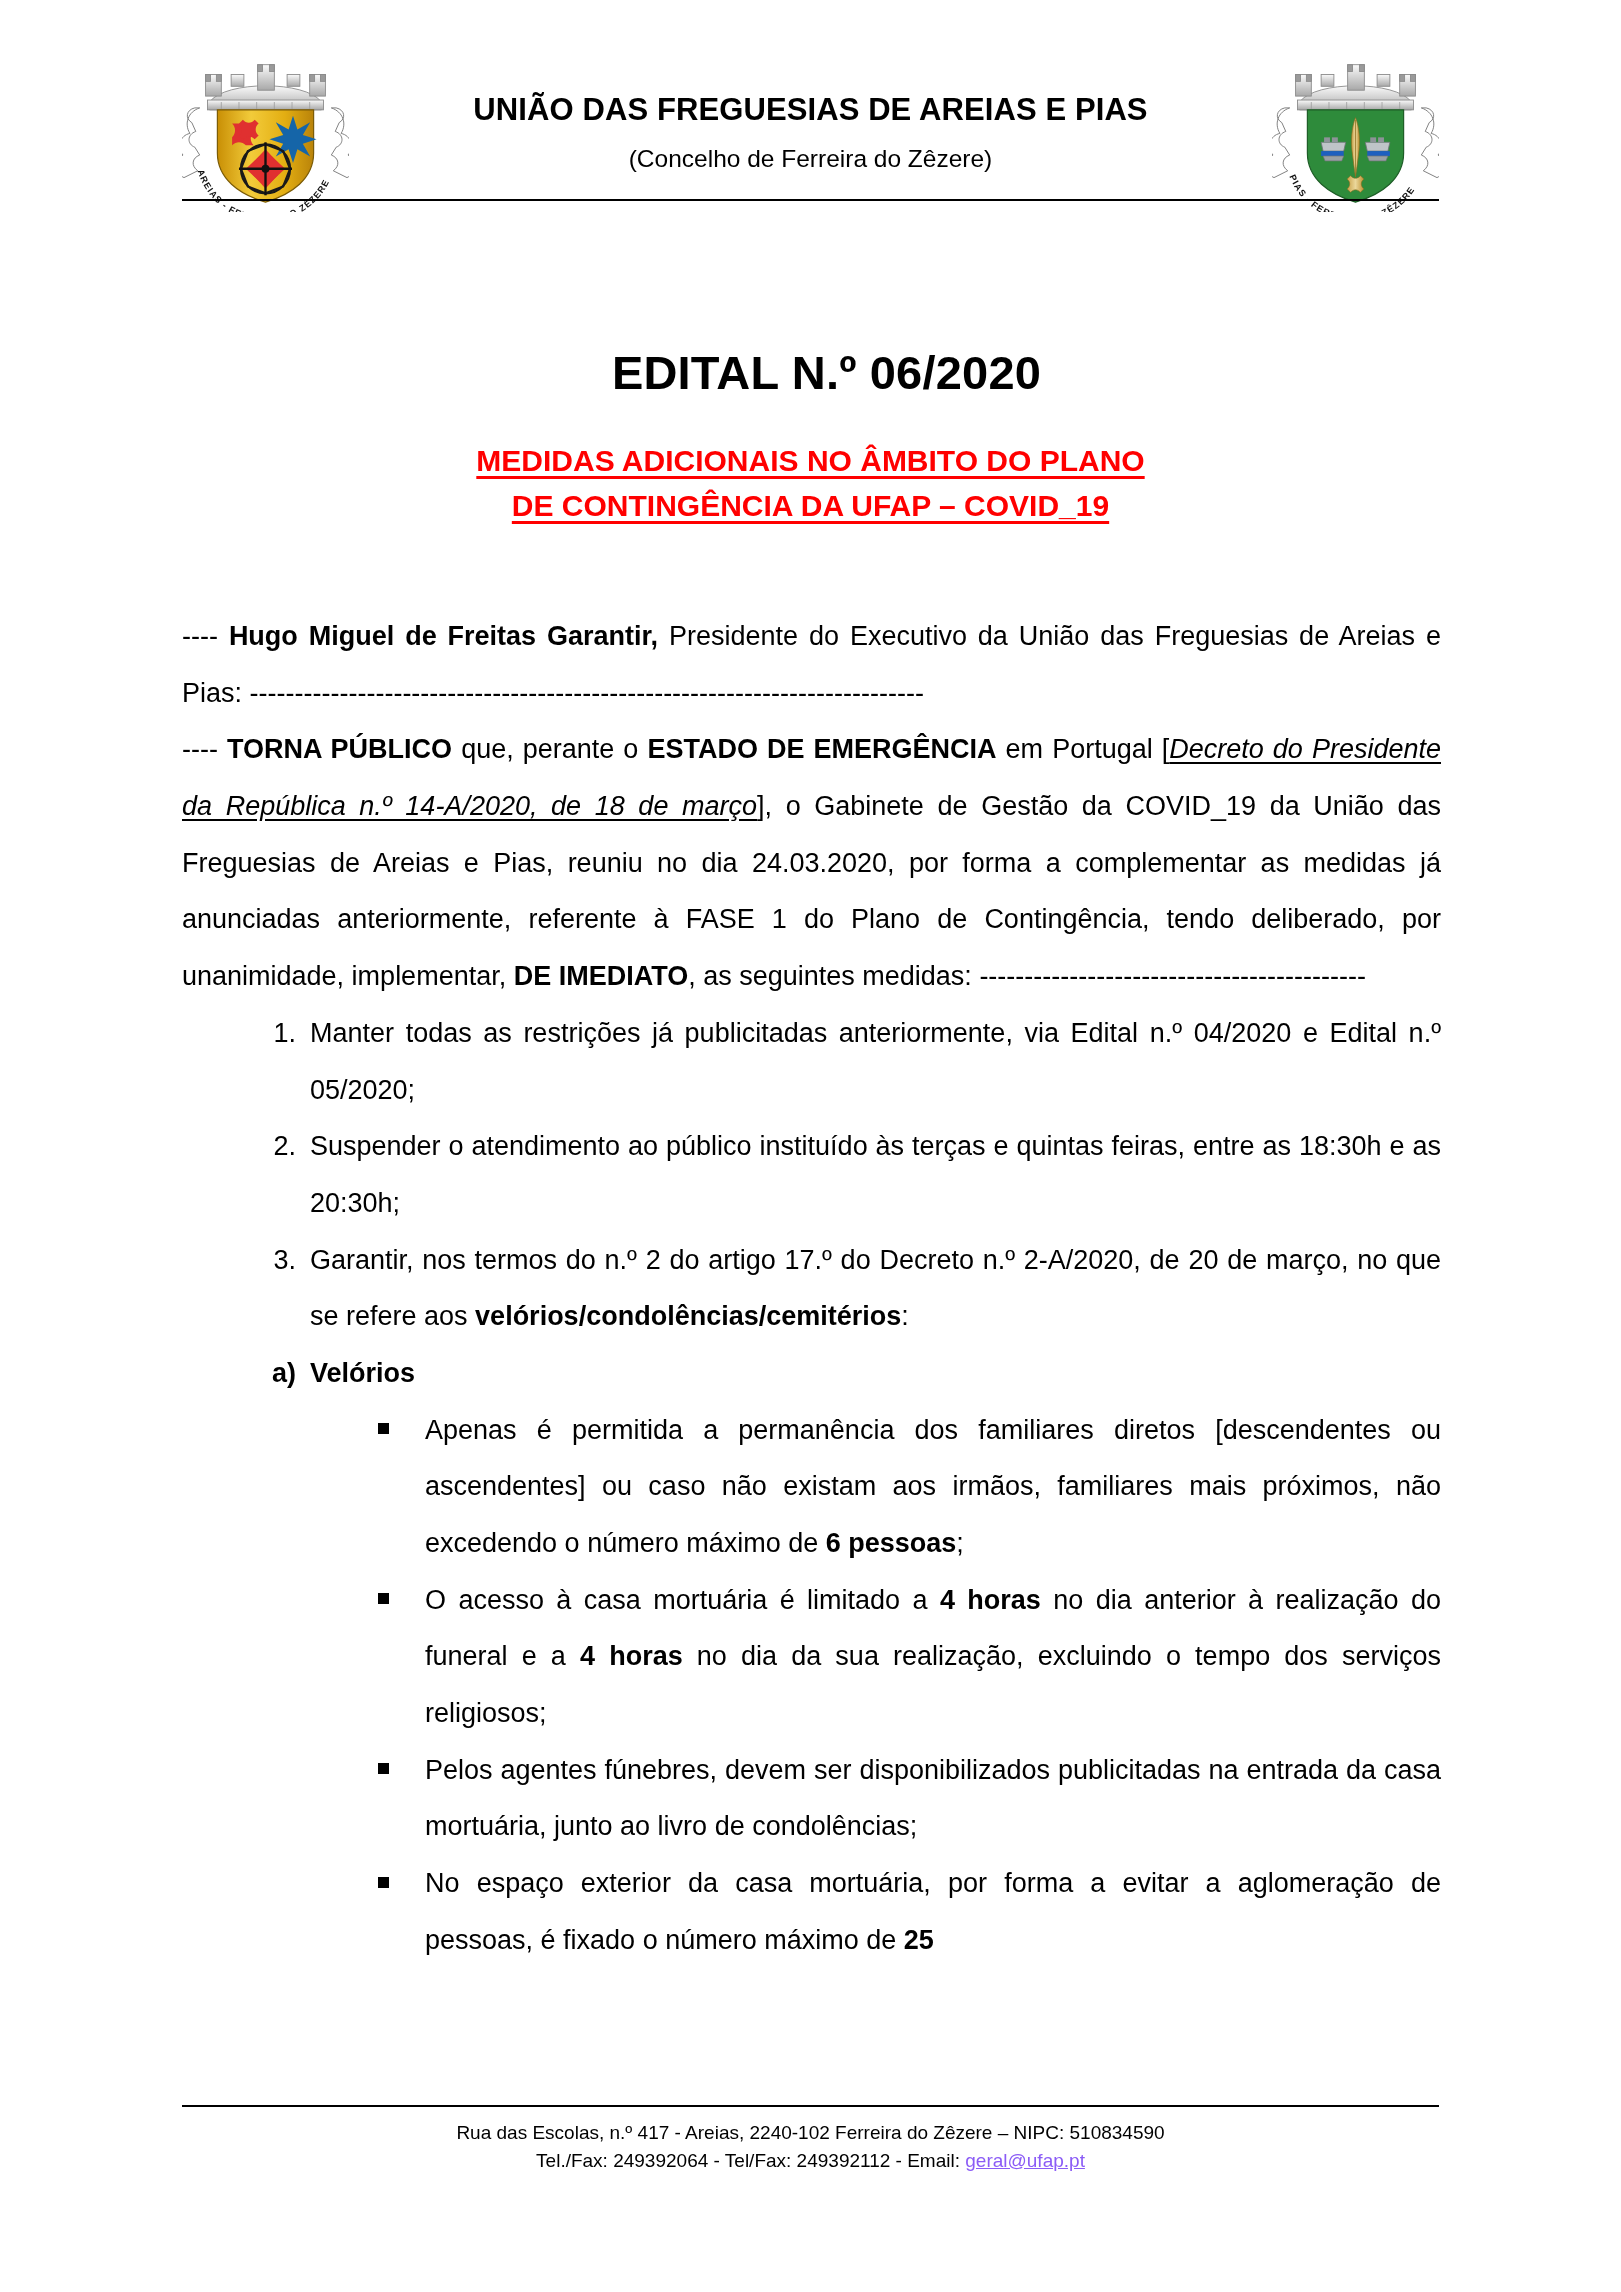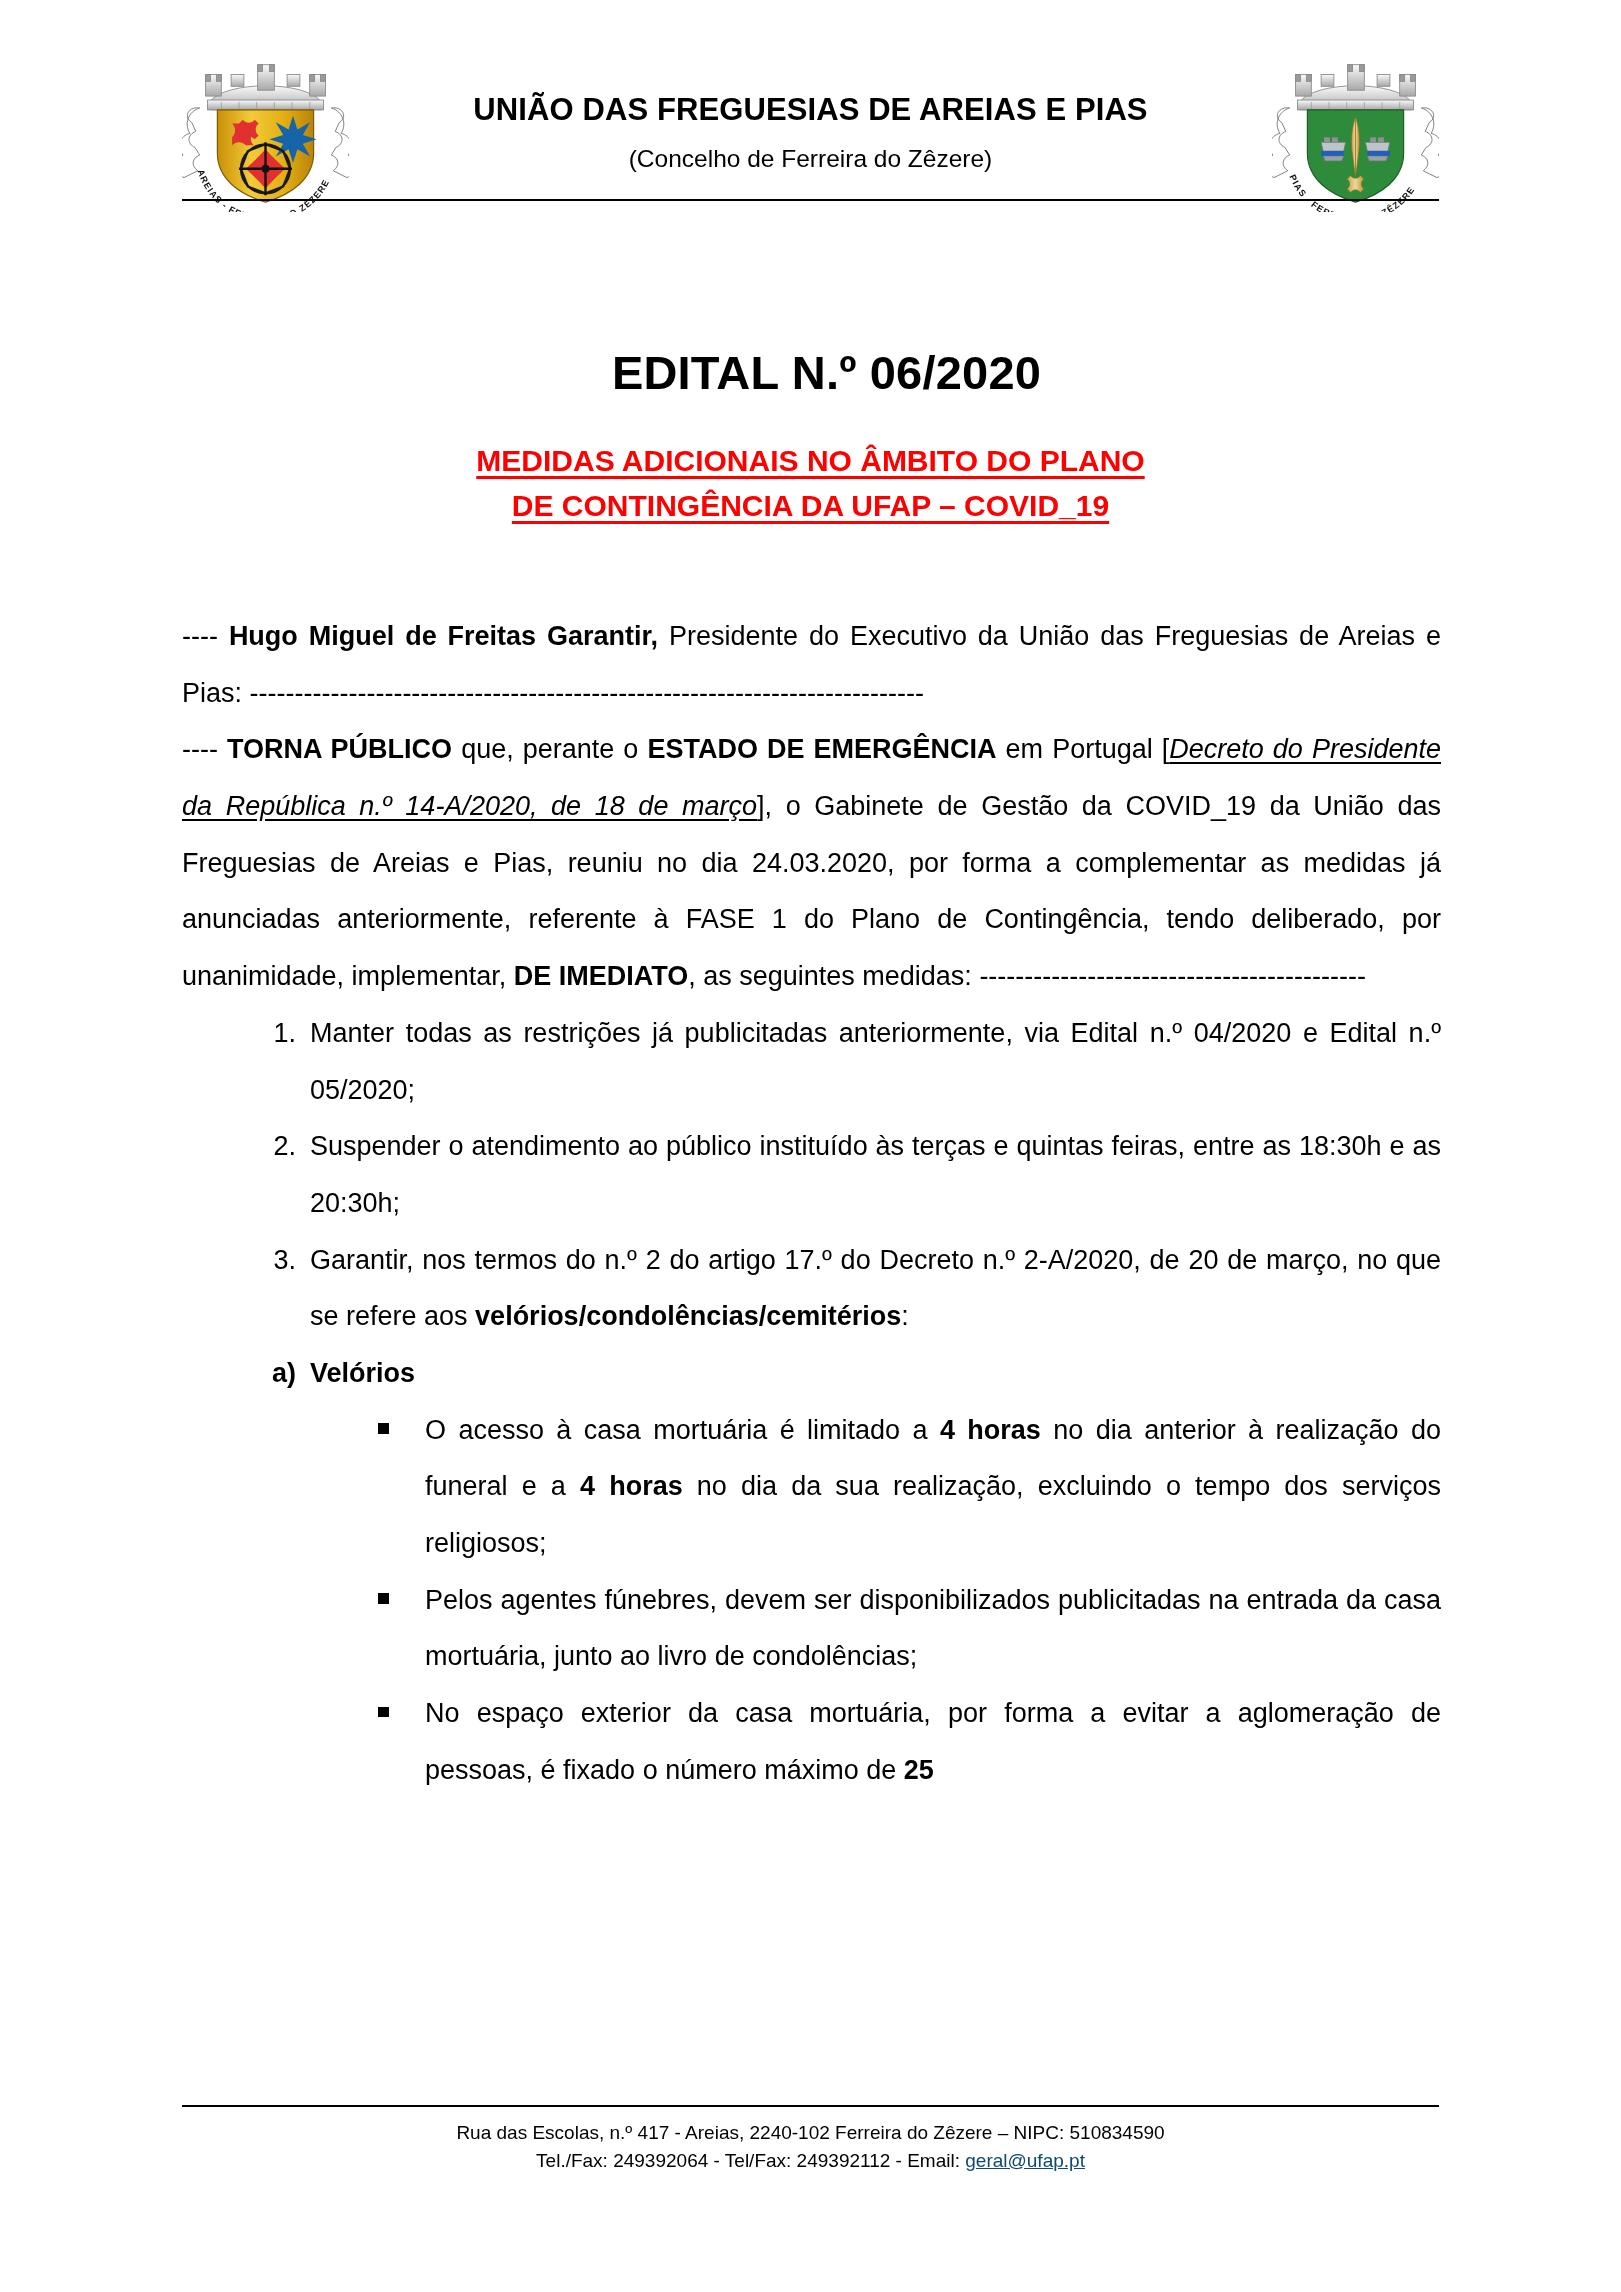--- a/index.html
+++ b/index.html
@@ -192,21 +192,21 @@
   .footer {
     position: absolute;
     left: 182px;
     top: 2119px;
     width: 1257px;
     text-align: center;
     font-size: 19px;
     line-height: 1.45;
   }
   .footer a, .footer .mail {
-    color: #0c4a6e;
+    color: #8b5cf6;
     text-decoration: underline;
   }
 </style>
 </head>
 <body>
 
 <div class="page">
 
   <div class="header">
 
@@ -407,20 +407,23 @@
       </li>
     </ol>
 
     <div class="sub-letter">
       <span class="num">a)</span>
       <span>Velórios</span>
     </div>
 
     <ul class="sq">
       <li>
+        <span class="bullet"></span><span>Apenas é permitida a permanência dos familiares diretos [descendentes ou ascendentes] ou caso não existam aos irmãos, familiares mais próximos, não excedendo o número máximo de </span><b>6 pessoas</b><span>;</span>
+      </li>
+      <li>
         <span class="bullet"></span><span>O acesso à casa mortuária é limitado a </span><b>4 horas</b><span> no dia anterior à realização do funeral e a </span><b>4 horas</b><span> no dia da sua realização, excluindo o tempo dos serviços religiosos;</span>
       </li>
       <li>
         <span class="bullet"></span><span>Pelos agentes fúnebres, devem ser disponibilizados publicitadas na entrada da casa mortuária, junto ao livro de condolências;</span>
       </li>
       <li>
         <span class="bullet"></span><span>No espaço exterior da casa mortuária, por forma a evitar a aglomeração de pessoas, é fixado o número máximo de </span><b>25</b>
       </li>
     </ul>
   </div>

